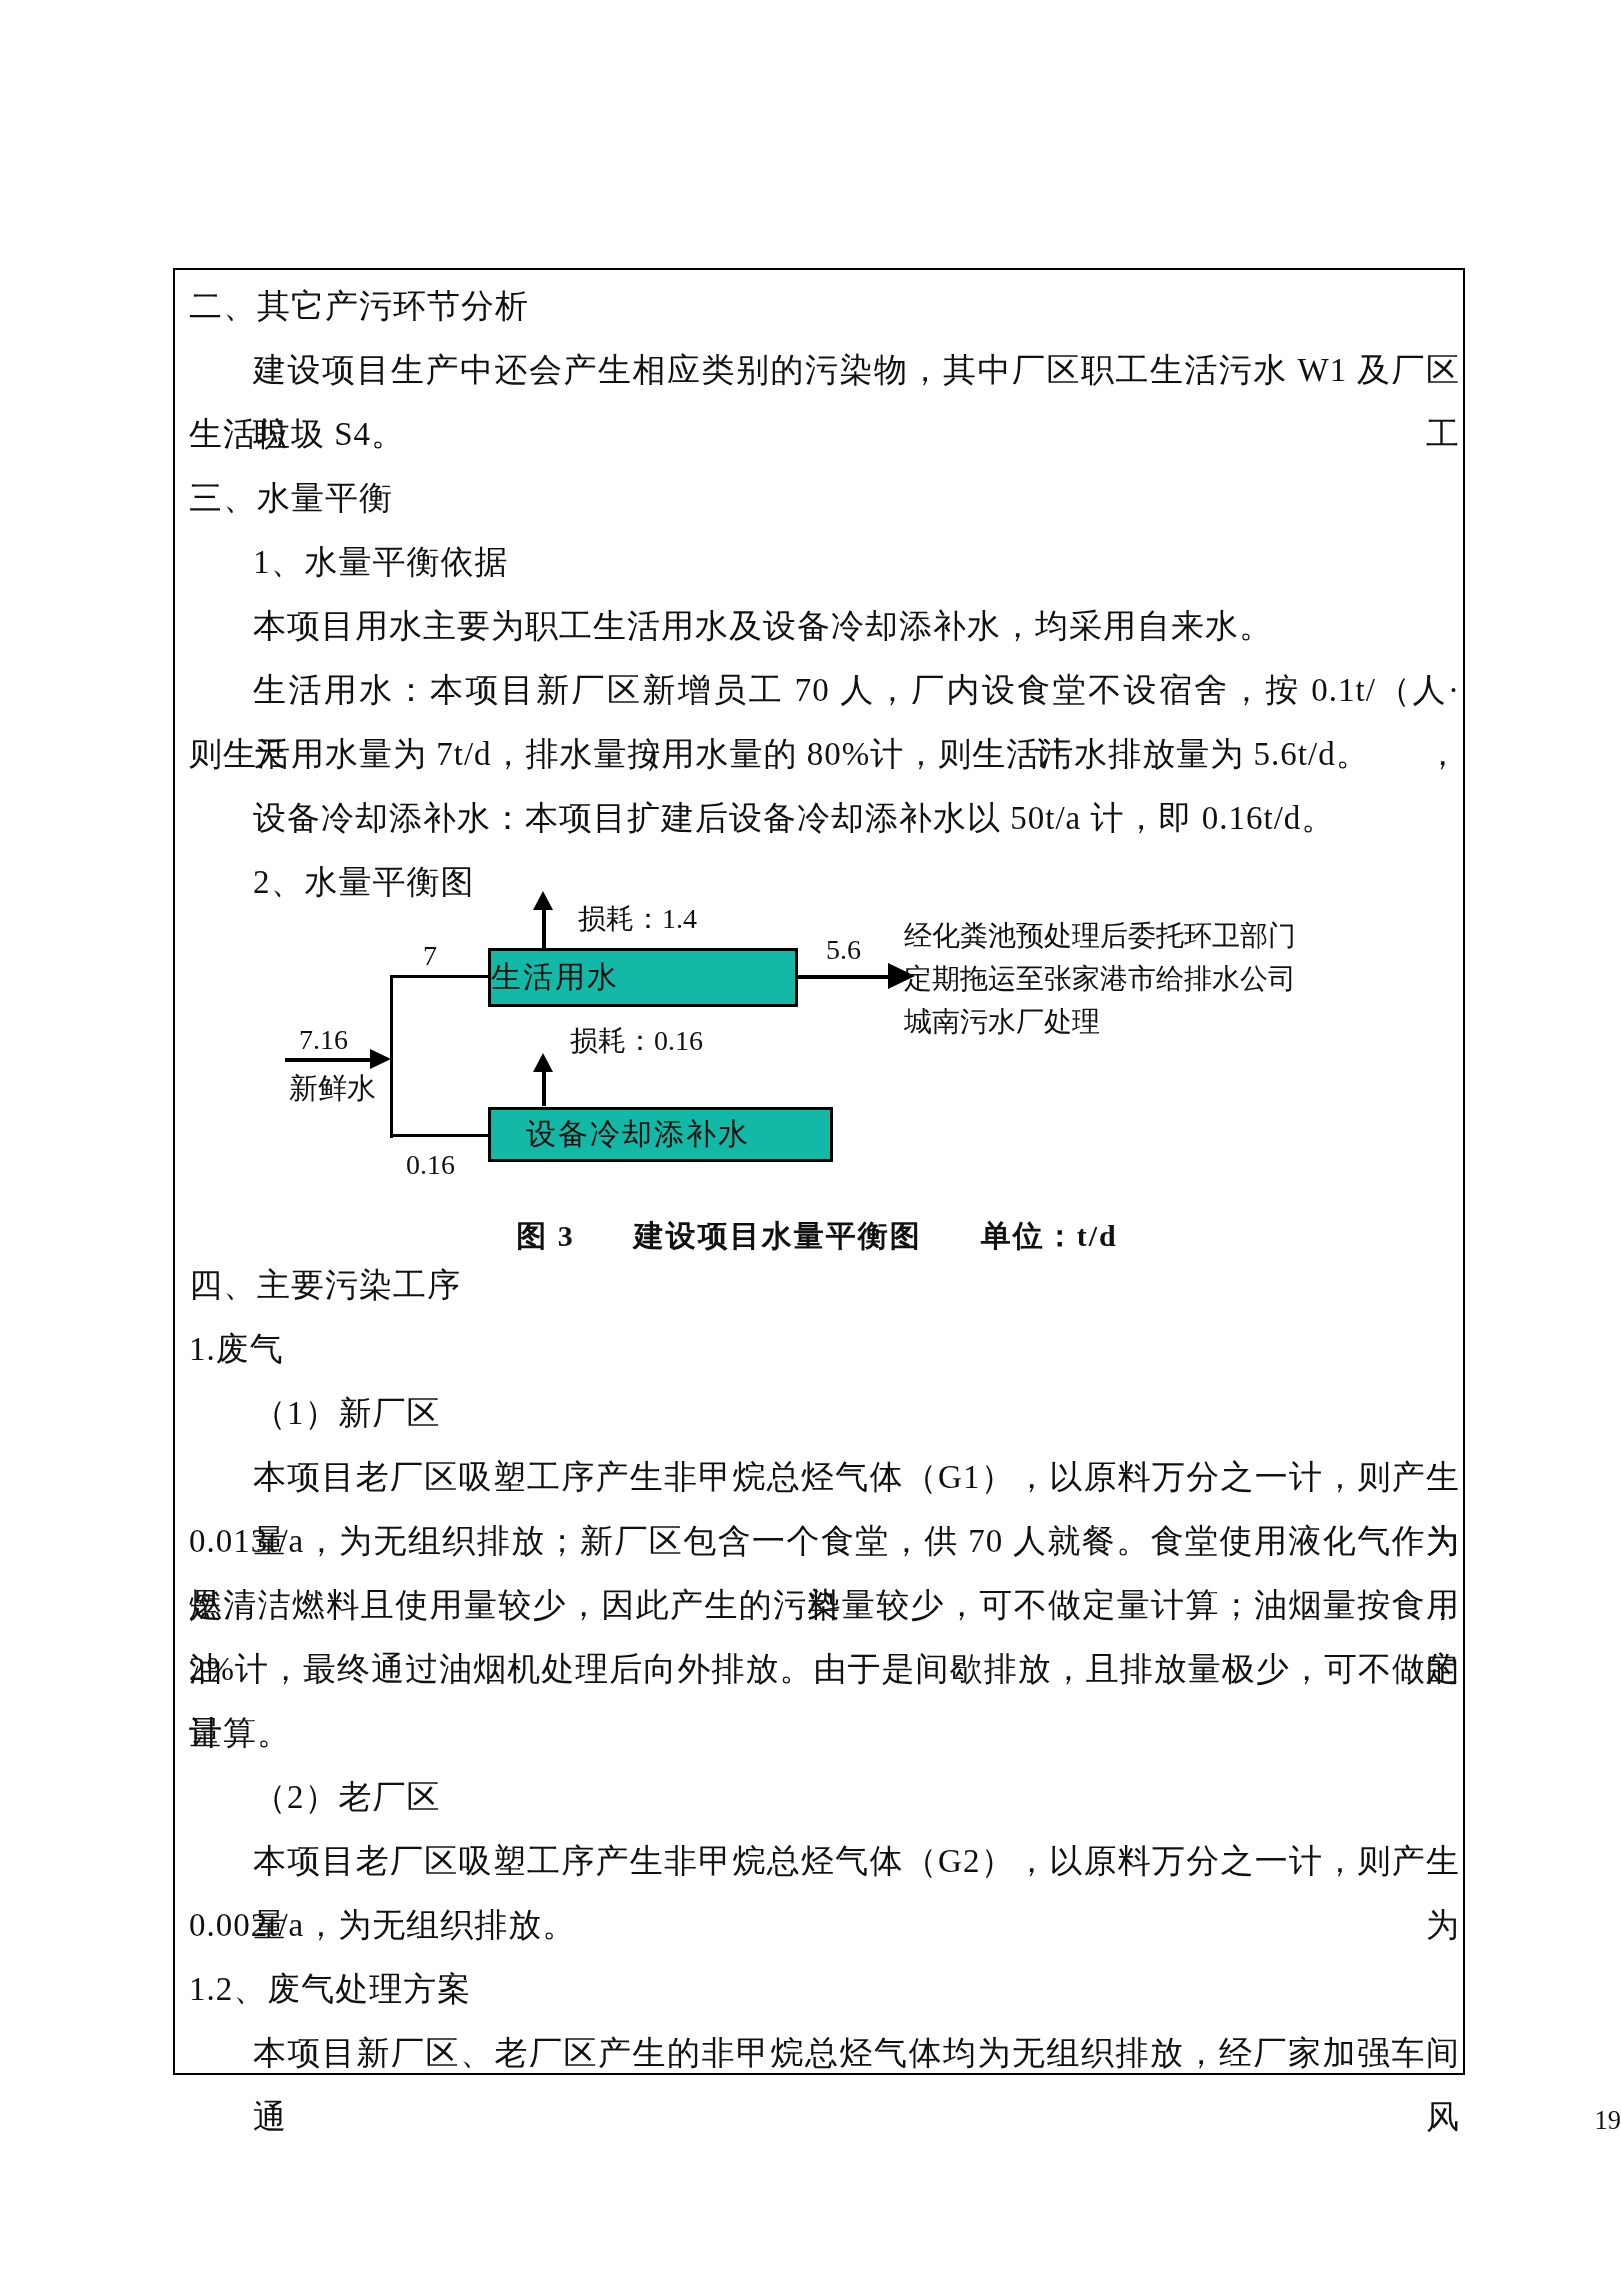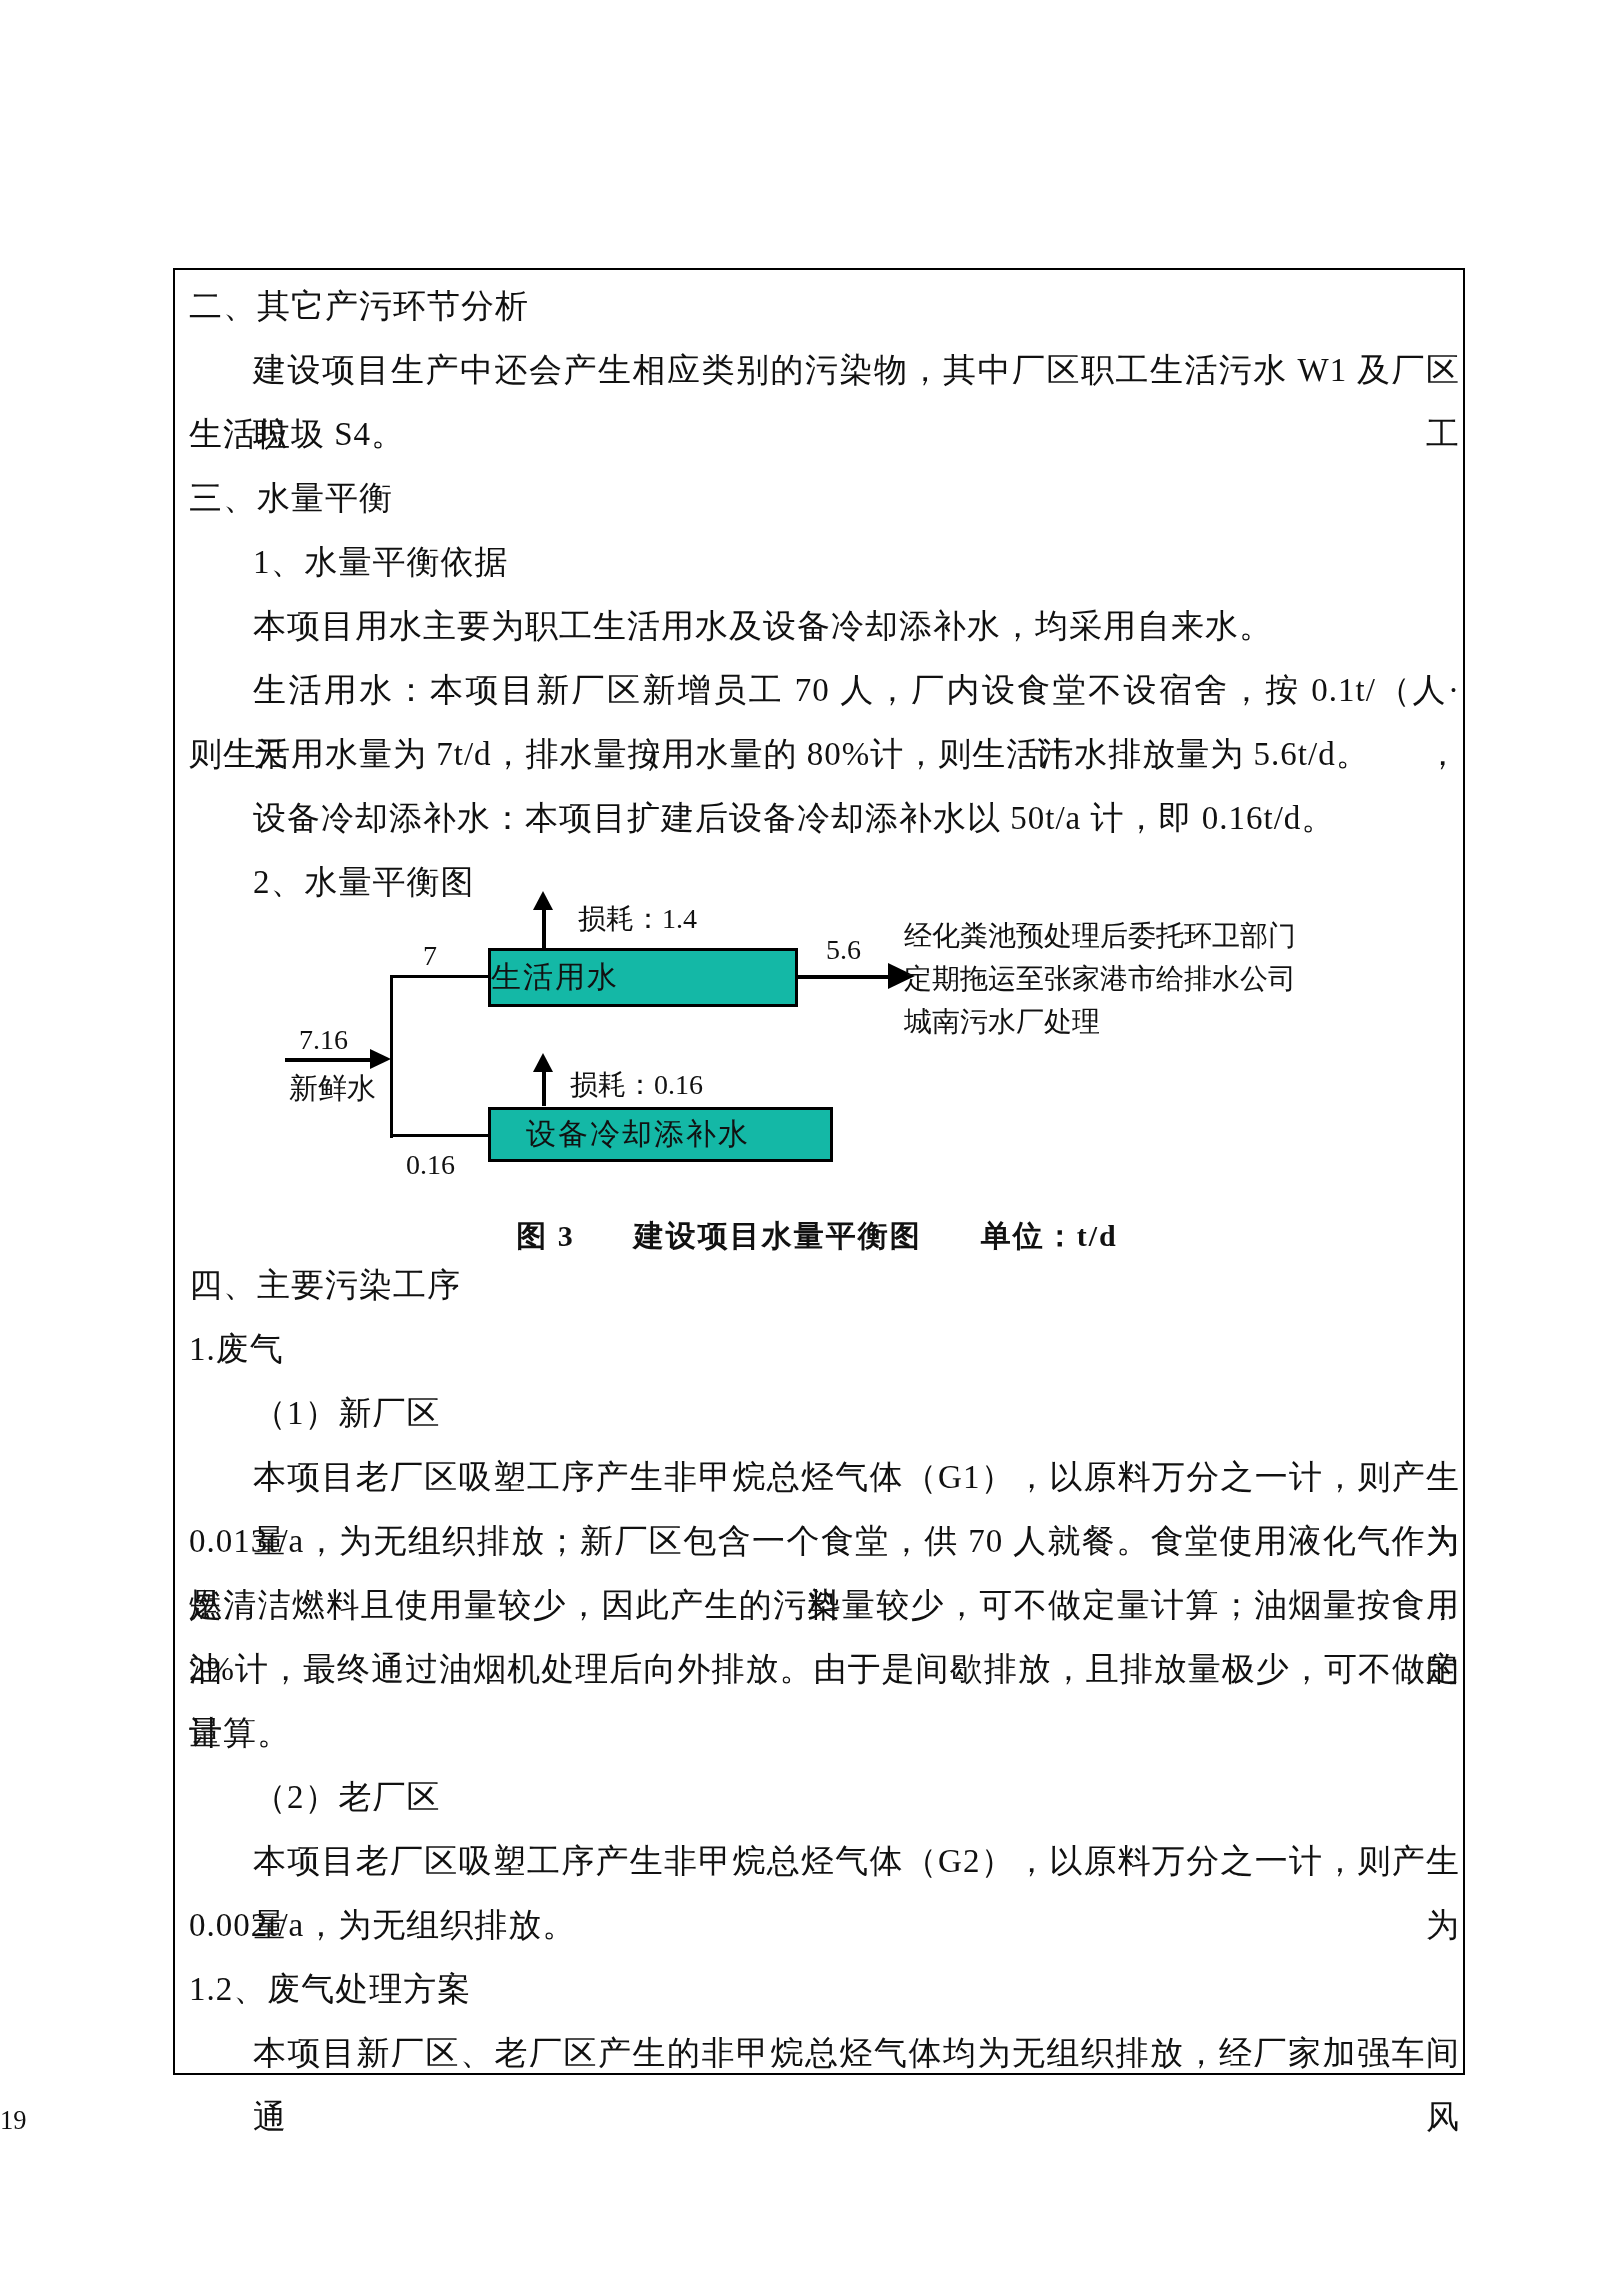--- a/index.html
+++ b/index.html
@@ -46,21 +46,21 @@
     font-size:28px;line-height:43px;text-align:left;white-space:nowrap;
   }
   .caption{
     position:absolute;left:173px;top:1218px;width:1288px;
     text-align:center;font-weight:bold;font-size:30px;line-height:35px;
     letter-spacing:2px;white-space:nowrap;
   }
   .caption .gap{display:inline-block;width:59px;}
   .pagenum{
     position:absolute;left:0;top:2107px;width:1621px;
-    text-align:left;font-size:26.5px;line-height:27.4px;
+    text-align:right;font-size:26.5px;line-height:27.4px;
   }
 </style>
 </head>
 <body>
 
 <div class="page">
 
   <div class="frame"></div>
 
   <div class="textblock upper">
@@ -96,21 +96,21 @@
     <div class="dgbox" style="left:488px;top:1107px;width:304px;height:49px;padding-left:35px;">
       <span>设备冷却添补水</span>
     </div>
 
     <div class="dg" style="left:542px;top:910px;width:3.9px;height:38px;"></div>
     <div class="arrowhead" style="left:533px;top:891px;border-bottom:19.6px solid #000;border-left:10.8px solid transparent;border-right:10.8px solid transparent;"></div>
     <div class="dglabel" style="left:578px;top:904px;">损耗：1.4</div>
 
     <div class="dg" style="left:542px;top:1070px;width:3.9px;height:36px;"></div>
     <div class="arrowhead" style="left:533px;top:1053px;border-bottom:19.6px solid #000;border-left:10.8px solid transparent;border-right:10.8px solid transparent;"></div>
-    <div class="dglabel" style="left:570px;top:1070px;">损耗：0.16</div>
+    <div class="dglabel" style="left:570px;top:1026px;">损耗：0.16</div>
 
     <div class="dg" style="left:798px;top:975px;width:92px;height:3.9px;"></div>
     <div class="arrowhead" style="left:888px;top:963px;border-left:27.4px solid #000;border-top:13.7px solid transparent;border-bottom:13.7px solid transparent;"></div>
     <div class="dglabel" style="left:826px;top:935px;">5.6</div>
 
     <div class="dest">
       <div>经化粪池预处理后委托环卫部门</div>
       <div>定期拖运至张家港市给排水公司</div>
       <div>城南污水厂处理</div>
     </div>

